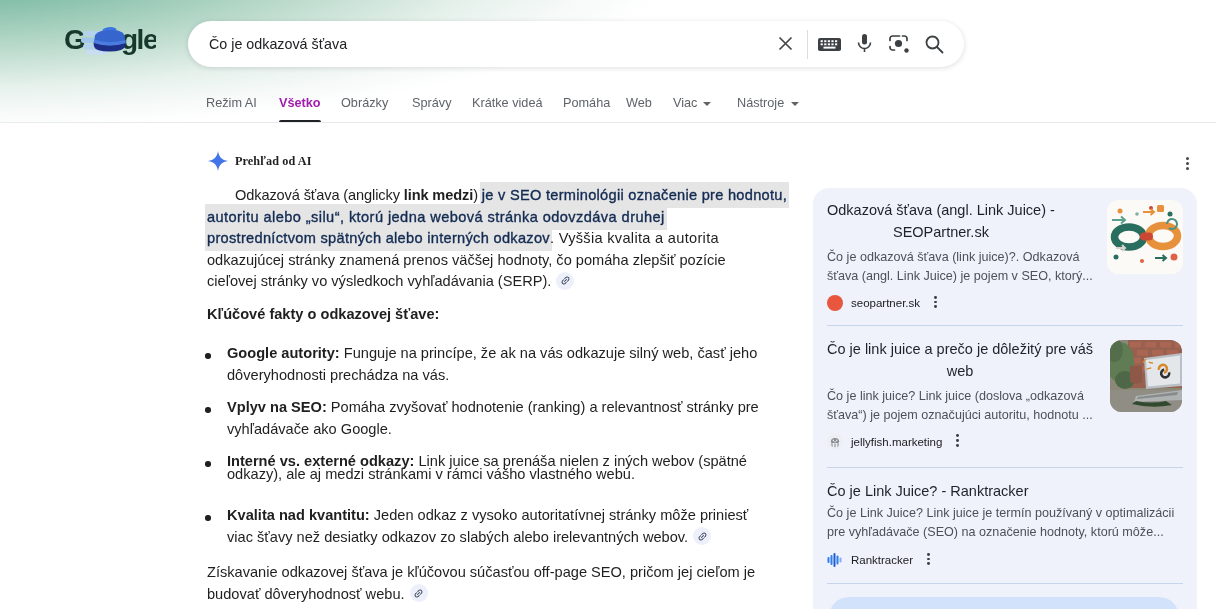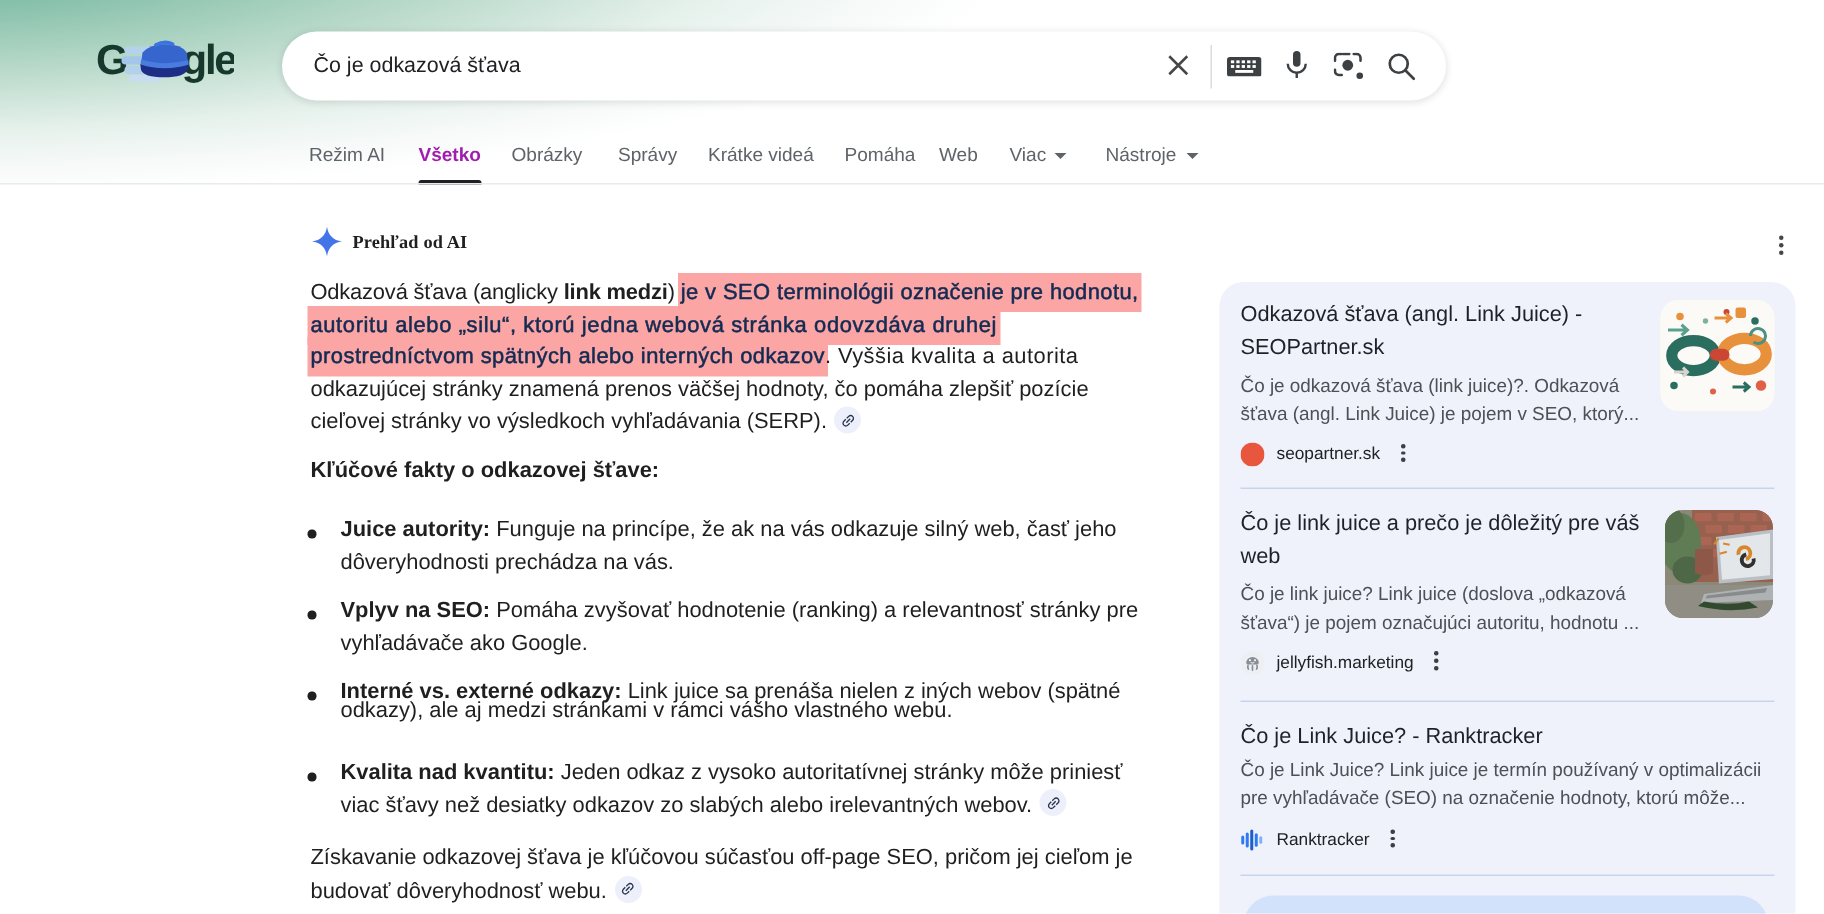--- a/index.html
+++ b/index.html
@@ -21,30 +21,30 @@
   #tab-vsetko { color:#a21caf; font-weight:bold; }
   .caret { position:absolute; top:102px; width:0; height:0;
     border-left:4px solid transparent; border-right:4px solid transparent; border-top:4.5px solid #5f6368; }
   #underline { left:279px; top:119.5px; width:42px; height:3px; background:#202124; border-radius:2px 2px 0 0; }
   #tabline { left:0; top:122.4px; width:1216px; height:1px; background:#e9eaec; }
   
   #aihdr-t { left:235px; top:154px; font-size:12.2px; font-weight:bold; color:#1f1f1f; line-height:14px; letter-spacing:0.1px;font-family:Liberation Serif, serif;}
   
   .bl { position:absolute; left:207px; font-size:14.6px; color:#1f1f1f; line-height:21.5px; white-space:nowrap; }
   .bl2 { line-height:22px; left:227px; }
-  .hl { background:#fca5a5; color:#132b52; padding:5px 2px; margin:0 -2px;
+  .hl { background:#e5e5e5; color:#132b52; padding:5px 2px; margin:0 -2px;
         -webkit-text-stroke:0.35px #132b52; }
-  .defu { border-bottom:1.5px dotted #3c4043; padding-bottom:0.5px; }
+  .defu { border-bottom:1.5px dotted #3c4043; padding-bottom:0.5px;margin-left:28px; }
   .dot { position:absolute; left:205px; width:5.5px; height:5.5px; border-radius:50%; background:#1f1f1f; }
   .chip { display:inline-block; width:18px; height:18px; border-radius:50%; background:#edf0fa;
           vertical-align:-3.5px; margin-left:1px; position:relative; }
   .chip svg { position:absolute; left:3.5px; top:3.5px; transform:rotate(-45deg); }
   
   #panel { left:813px; top:188px; width:384px; height:460px; background:#eff2fb; border-radius:16px; }
-  .rtitle { position:absolute; left:827px; font-size:14.5px; color:#1f2128; line-height:22px; white-space:nowrap; }
+  .rtitle { position:absolute; left:827px; font-size:14.5px; color:#1f2128; line-height:22px; white-space:nowrap;text-align:center; }
   .rsnip { position:absolute; left:827px; font-size:12.6px; color:#4d5156; line-height:19px; white-space:nowrap; }
   .rsrc { position:absolute; left:827px; height:16px; display:flex; align-items:center; }
   .rsrc .lbl { font-size:11.5px; color:#202124; margin-left:8px; }
   .vdots { width:3px; margin-left:14px; display:inline-block; }
   .vdots i { display:block; width:2.8px; height:2.8px; border-radius:50%; background:#3c4043; margin:0 0 2px 0; }
   .rdiv { position:absolute; left:827px; width:356px; height:1px; background:#c6d5ec; }
   .thumb { position:absolute; border-radius:12px; overflow:hidden; }
   #btn { left:829px; top:597px; width:350px; height:40px; border-radius:22px; background:#d2e2fb; }
   #topdots i { display:block; width:3px; height:3px; border-radius:50%; background:#474747; margin:0 0 1.8px 0; }
 </style>
@@ -138,21 +138,21 @@
 <div class="bl" style="top:206.9px;letter-spacing:0.42px"><span class="hl">autoritu alebo „silu“, ktorú jedna webová stránka odovzdáva druhej</span></div>
 <div class="bl" style="top:228.4px;letter-spacing:0.3px"><span class="hl">prostredníctvom spätných alebo interných odkazov</span>. Vyššia kvalita a autorita</div>
 <div class="bl" style="top:249.9px">odkazujúcej stránky znamená prenos väčšej hodnoty, čo pomáha zlepšiť pozície</div>
 <div class="bl" style="top:271.4px">cieľovej stránky vo výsledkoch vyhľadávania (SERP). <span class="chip"><svg width="11" height="11" viewBox="0 0 24 24" fill="#27334d">
         <path d="M3.9 12c0-1.7 1.4-3.1 3.1-3.1h4V7H7c-2.8 0-5 2.2-5 5s2.2 5 5 5h4v-1.9H7c-1.7 0-3.1-1.4-3.1-3.1zM8 13h8v-2H8v2zm9-6h-4v1.9h4c1.7 0 3.1 1.4 3.1 3.1s-1.4 3.1-3.1 3.1h-4V17h4c2.8 0 5-2.2 5-5s-2.2-5-5-5z"></path>
       </svg></span></div>
 
 <div class="bl" style="top:303.6px"><b>Kľúčové fakty o odkazovej šťave:</b></div>
 
 <div class="dot" style="top:353.4px"></div>
-<div class="bl bl2" style="top:341.9px"><b>Juice autority:</b> Funguje na princípe, že ak na vás odkazuje silný web, časť jeho</div>
+<div class="bl bl2" style="top:341.9px"><b>Google autority:</b> Funguje na princípe, že ak na vás odkazuje silný web, časť jeho</div>
 <div class="bl bl2" style="top:363.9px">dôveryhodnosti prechádza na vás.</div>
 
 <div class="dot" style="top:407.4px"></div>
 <div class="bl bl2" style="top:395.9px"><b>Vplyv na SEO:</b> Pomáha zvyšovať hodnotenie (ranking) a relevantnosť stránky pre</div>
 <div class="bl bl2" style="top:417.9px">vyhľadávače ako Google.</div>
 
 <div class="dot" style="top:461.4px"></div>
 <div class="bl bl2" style="top:449.9px"><b>Interné vs. externé odkazy:</b> Link juice sa prenáša nielen z iných webov (spätné</div>
 <div class="bl bl2" style="top:463px">odkazy), ale aj medzi stránkami v rámci vášho vlastného webu.</div>
 

